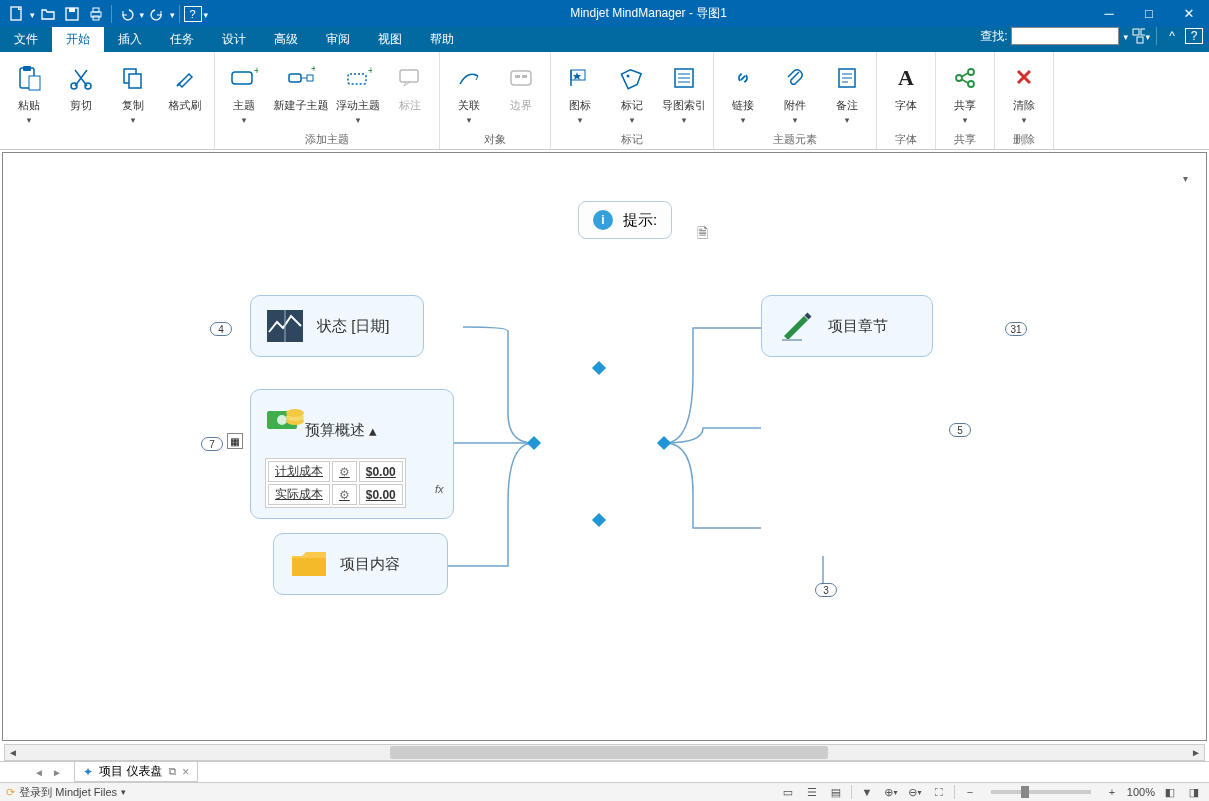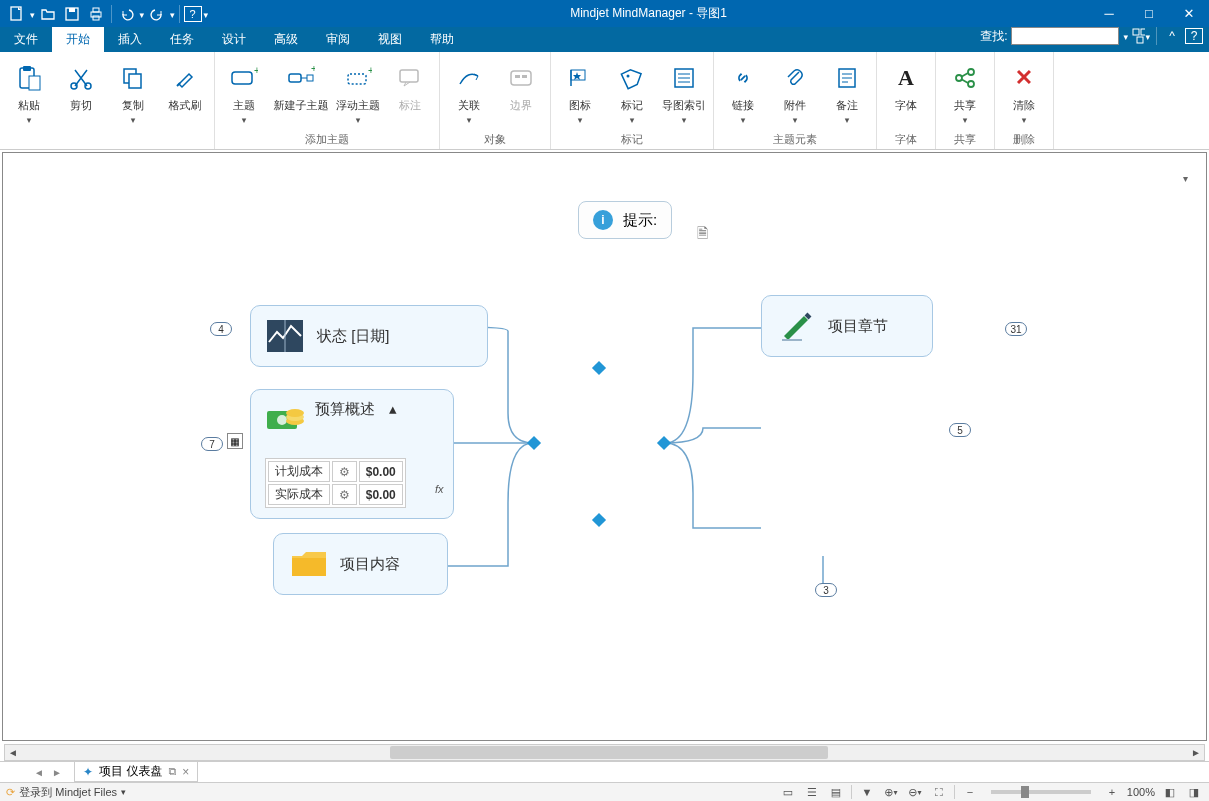--- a/index.html
+++ b/index.html
@@ -36,22 +36,22 @@
 .workspace { position: absolute; top: 150px; left: 0; right: 0; bottom: 58px; border: 1px solid #888; margin: 2px; background: #fff; overflow: hidden; }
 .canvas { position: relative; width: 100%; height: 100%; }
 
 .node { position: absolute; background: #f0f8fe; border: 1px solid #a7c8e4; border-radius: 10px; display: flex; align-items: center; padding: 10px 14px; gap: 12px; font-size: 15px; color: #333; }
 .node .node-icon { width: 40px; height: 40px; display: flex; align-items: center; justify-content: center; }
 .central-node { background: #eeeeee; border: 2px solid #2196d6; border-radius: 10px; flex-direction: column; text-align: center; font-size: 18px; color: #333; padding: 14px 22px; }
 .central-node .node-icon { width: 60px; height: 50px; }
 .central-handle { position: absolute; width: 10px; height: 10px; background: #2196d6; transform: rotate(45deg); }
 
 .node-budget { flex-direction: column; align-items: flex-start; }
-.node-budget-head { display: flex; align-items: flex-start; gap: 10px; }
-.budget-table { background: #fff; border: 1px solid #ccc; font-size: 12px; margin-top: 6px; }
+.node-budget-head { display: flex; align-items: flex-end; }
+.budget-table { background: #fff; border: 1px solid #ccc; font-size: 12px; margin-top: 6px; text-decoration: underline; }
 .budget-table td { border: 1px solid #ccc; padding: 1px 6px; }
 .gear-cell { width: 18px; text-align: center; color: #777; }
 
 .count-badge { position: absolute; width: 22px; height: 14px; border: 1px solid #5a7ca0; border-radius: 7px; background: #fff; font-size: 10px; display: flex; align-items: center; justify-content: center; color: #333; }
 
 .hint-box { position: absolute; border: 1px solid #b8cddd; border-radius: 8px; background: #fdfdfd; padding: 8px 14px; display: flex; align-items: center; gap: 10px; font-size: 15px; }
 .info-icon { width: 20px; height: 20px; border-radius: 50%; background: #37a0da; color: #fff; display: flex; align-items: center; justify-content: center; font-size: 12px; font-weight: bold; }
 
 .doc-icon-small { position: absolute; font-size: 14px; color: #777; }
 
@@ -423,21 +423,21 @@
       <div class="info-icon">i</div>
       <span>提示:</span>
     </div>
     <div class="doc-icon-small" style="left:694px;top:70px">🗎</div>
 
     <div class="central-handle" style="left:526px;top:285px"></div>
     <div class="central-handle" style="left:656px;top:285px"></div>
     <div class="central-handle" style="left:591px;top:210px"></div>
     <div class="central-handle" style="left:591px;top:362px"></div>
 
-    <div class="node" style="left:247px;top:152px;width:238px">
+    <div class="node" style="left:247px;top:142px;width:174px">
       <div class="node-icon">
           <svg width="40" height="40">
             <rect x="2" y="4" width="36" height="32" fill="#2e475f"></rect>
             <path d="M4 26 L12 16 L18 22 L26 10 L36 20" fill="none" stroke="#fff" stroke-width="2"></path>
             <line x1="20" y1="4" x2="20" y2="36" stroke="#9bb4c9"></line>
           </svg>
         </div>
       <span>状态 [日期]</span>
     </div>
     <div class="count-badge" style="left:207px;top:169px">4</div>

